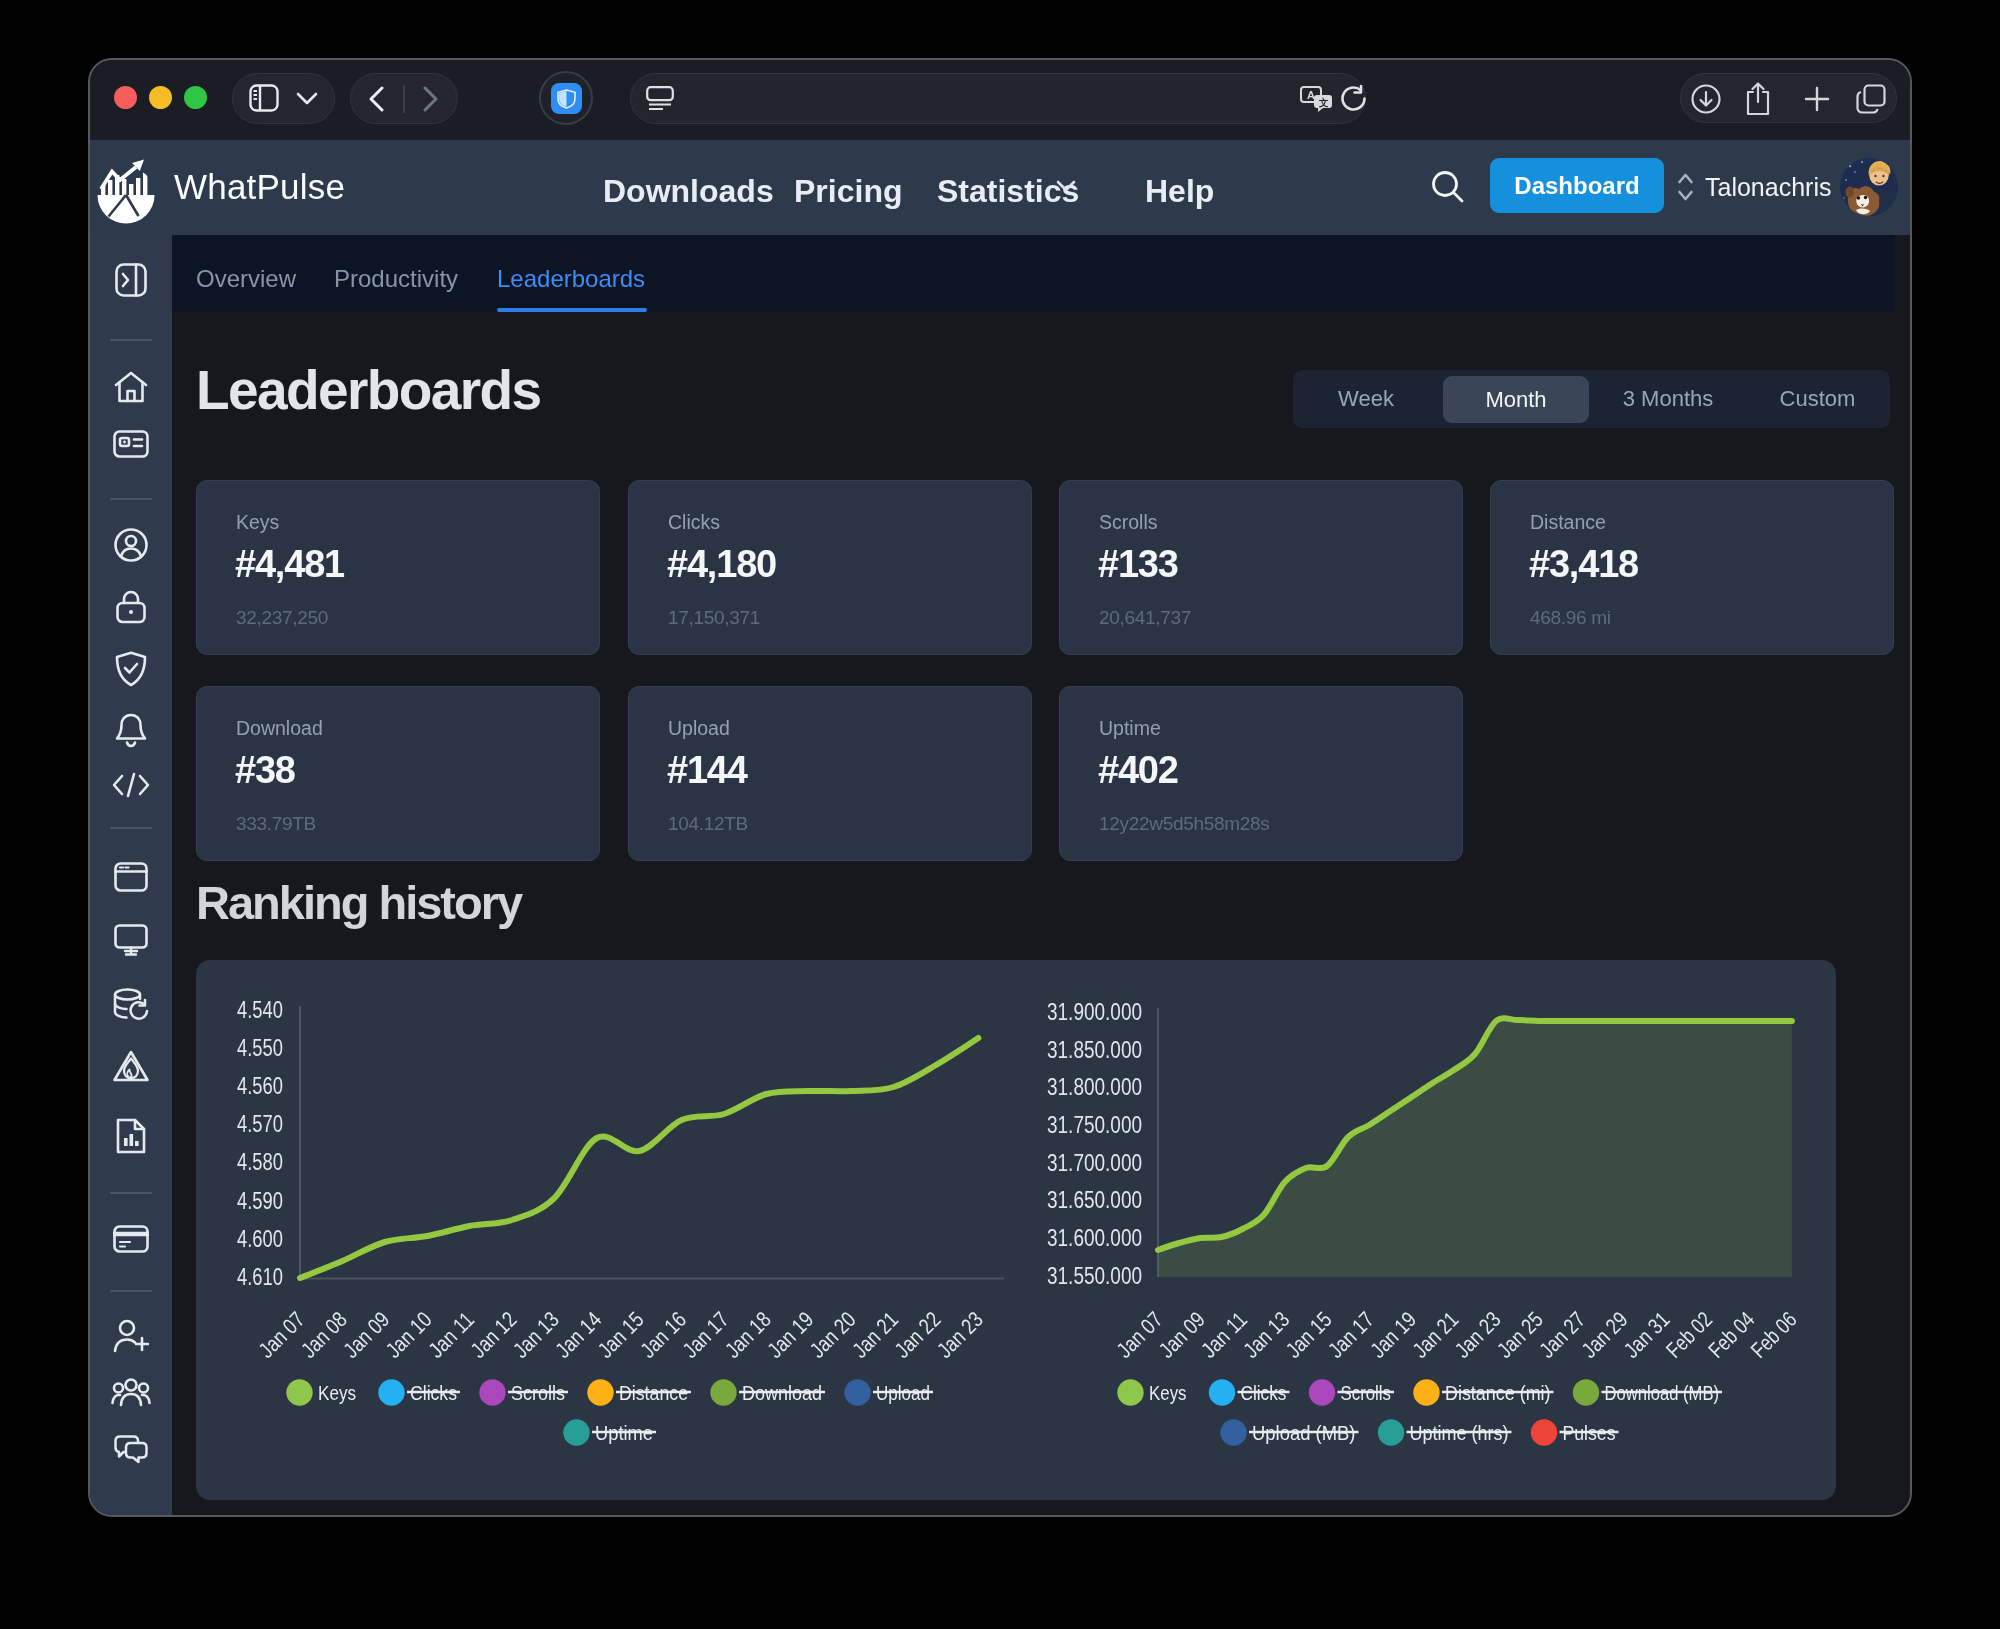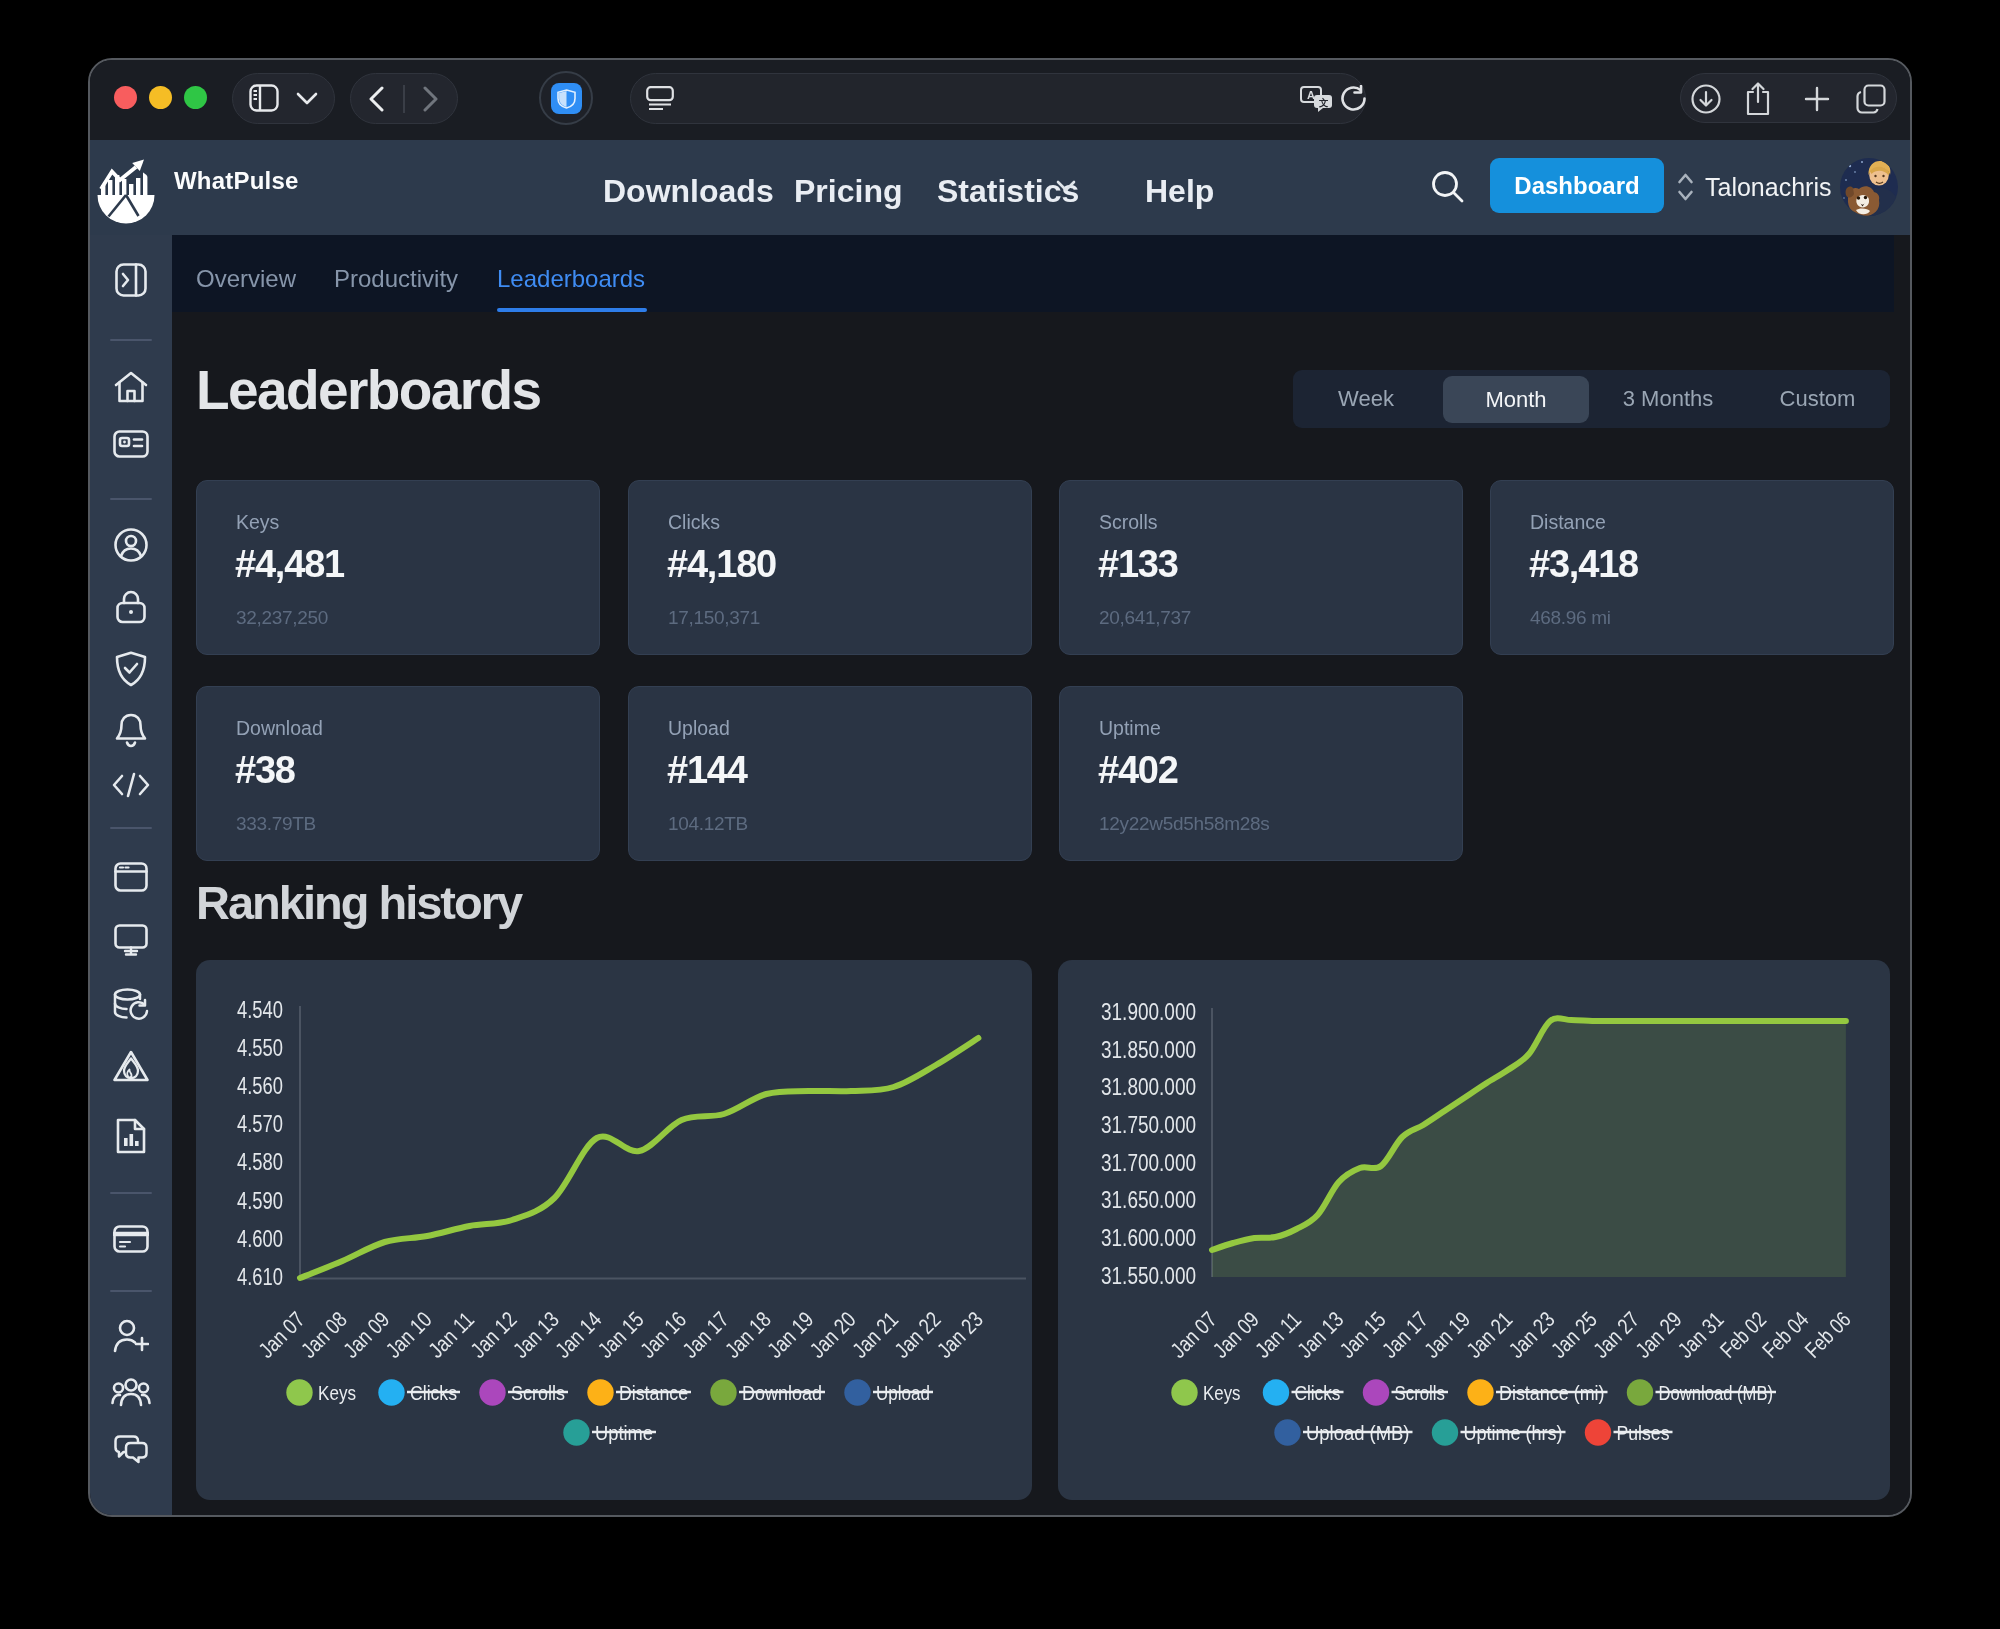--- a/index.html
+++ b/index.html
@@ -116,21 +116,21 @@
           <rect x="32" y="28" width="4.4" height="11"></rect>
           <rect x="39" y="22" width="4.4" height="17"></rect>
           <rect x="46" y="16" width="4.4" height="23"></rect>
         </g>
         <path d="M29 39 L11.5 60.5" stroke="#2d3a4c" stroke-width="2.6"></path>
         <path d="M29 39 L41.5 60" stroke="#2d3a4c" stroke-width="2.6"></path>
       </g>
       <path d="M4 33 L15 15.5 L23 24 L39 11" fill="none" stroke="#fff" stroke-width="3.8" stroke-linejoin="miter"></path>
       <path d="M47 3.5 L42.8 15.1 L35.2 7.1 Z" fill="#fff" stroke="none"></path>
     </svg>
-    <div style="position:absolute; left:84px; top:27px; font-size:24px; font-weight:700; color:#fbfcfd; letter-spacing:0.2px;">WhatPulse</div>
+    <div style="position:absolute; left:84px; top:27px; font-size:35px; font-weight:400; color:#fbfcfd; letter-spacing:0.2px;">WhatPulse</div>
     <span class="navlink" style="left:513px;">Downloads</span>
     <span class="navlink" style="left:704px;">Pricing</span>
     <span class="navlink" style="left:847px;">Statistics</span>
     <svg style="position:absolute; left:966px; top:40px;" width="20" height="12" viewBox="0 0 20 12" fill="none" stroke="#dfe4ea" stroke-width="2.6" stroke-linecap="round" stroke-linejoin="round">
         <path d="M2 2 L10 10 L18 2"></path>
       </svg>
     <span class="navlink" style="left:1055px;">Help</span>
     <svg style="position:absolute; left:1341px; top:30px;" width="34" height="34" viewBox="0 0 34 34" fill="none" stroke="#f2f4f6" stroke-width="2.8" stroke-linecap="round">
         <circle cx="14" cy="14" r="11.5"></circle>
         <path d="M22.5 22.5 L31 31"></path>
@@ -374,21 +374,21 @@
         <line x1="543" y1="432" x2="629" y2="432" stroke="#eaedf0" stroke-width="2.4"></line>
         <circle cx="661.5" cy="432.5" r="13.2" fill="#32609f"></circle>
         <text x="680" y="440" textLength="54" lengthAdjust="spacingAndGlyphs" fill="#eaedf0" font-size="21">Upload</text>
         <line x1="677" y1="432" x2="737" y2="432" stroke="#eaedf0" stroke-width="2.4"></line>
         <circle cx="380.5" cy="472.5" r="13.2" fill="#279f97"></circle>
         <text x="399" y="480" textLength="58" lengthAdjust="spacingAndGlyphs" fill="#eaedf0" font-size="21">Uptime</text>
         <line x1="396" y1="472" x2="460" y2="472" stroke="#eaedf0" stroke-width="2.4"></line>
       </g>
     </svg>
   </div>
-  <div class="chartcard" id="rchart" style="left:968px; width:832px;">
+  <div class="chartcard" id="rchart" style="left:914px; width:832px;">
     <svg width="832" height="540" viewBox="0 0 832 540" style="position:absolute; left:0; top:0;" font-family="Liberation Sans">
       <g font-size="23" fill="#e3e7eb" text-anchor="end">
         <text x="138" y="60" textLength="95" lengthAdjust="spacingAndGlyphs">31.900.000</text>
         <text x="138" y="98" textLength="95" lengthAdjust="spacingAndGlyphs">31.850.000</text>
         <text x="138" y="135" textLength="95" lengthAdjust="spacingAndGlyphs">31.800.000</text>
         <text x="138" y="173" textLength="95" lengthAdjust="spacingAndGlyphs">31.750.000</text>
         <text x="138" y="211" textLength="95" lengthAdjust="spacingAndGlyphs">31.700.000</text>
         <text x="138" y="248" textLength="95" lengthAdjust="spacingAndGlyphs">31.650.000</text>
         <text x="138" y="286" textLength="95" lengthAdjust="spacingAndGlyphs">31.600.000</text>
         <text x="138" y="324" textLength="95" lengthAdjust="spacingAndGlyphs">31.550.000</text>

